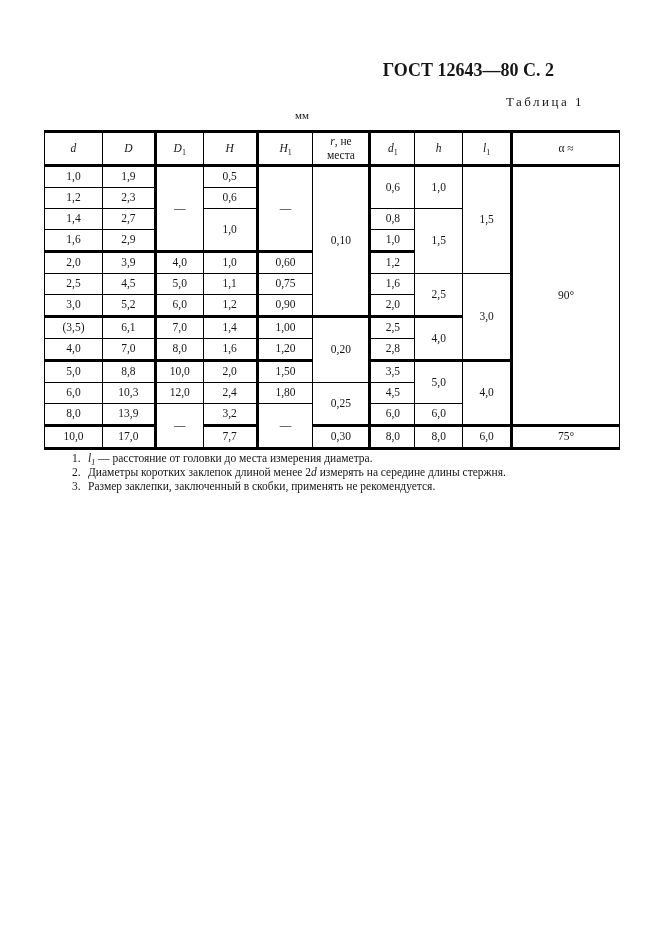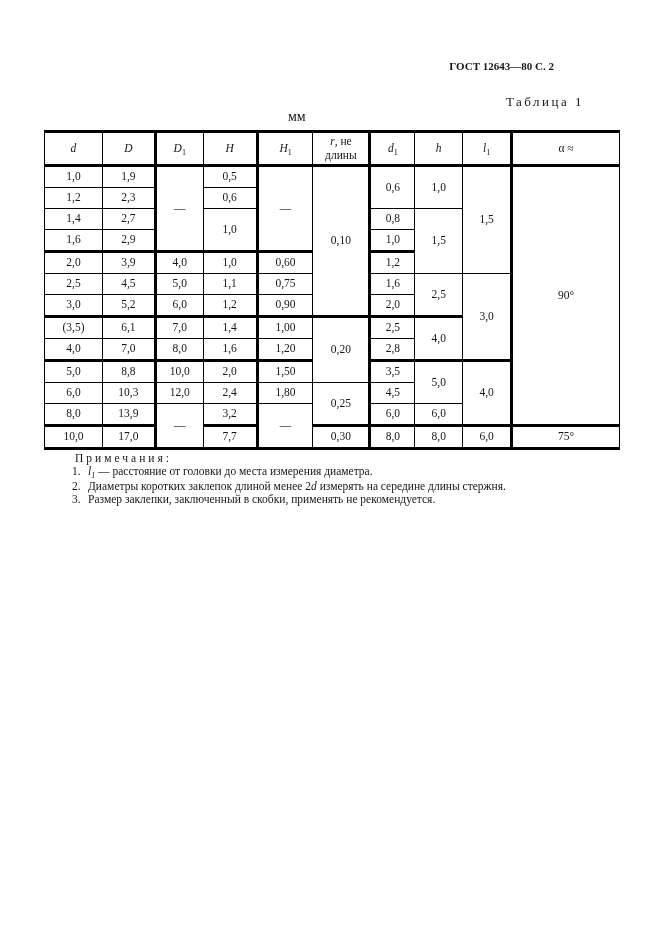--- a/index.html
+++ b/index.html
@@ -7,29 +7,29 @@
     position:relative;
     width:661px; height:936px;
     margin:0 auto;
     background:#ffffff;
     font-family:"Liberation Serif","DejaVu Serif",serif;
     color:#161616;
     overflow:hidden;
   }
   .doc-header {
     position:absolute; top:60px; right:107px;
-    font-size:11px; font-weight:bold; white-space:nowrap;margin-left:19px;
+    font-size:18px; font-weight:bold; white-space:nowrap;margin-left:19px;
   }
   .table-caption {
     position:absolute; top:94px; right:77px;
     font-size:13px; letter-spacing:2.5px; white-space:nowrap;
   }
   .units-label {
-    position:absolute; top:109px; left:288px; width:52px;
-    text-align:left; font-size:14px;
+    position:absolute; top:109px; left:276px; width:52px;
+    text-align:center; font-size:11px;
   }
   table.dim-table {
     position:absolute; left:44px; top:130px; width:576px;
     border-collapse:collapse; table-layout:fixed;
   }
   .dim-table th, .dim-table td {
     border:1px solid #000;
     text-align:center; vertical-align:middle;
     font-size:11.5px; font-weight:normal;
     padding:0 2px; line-height:1.15;
@@ -82,21 +82,21 @@
         <col style="width: 18.75%;">
       </colgroup>
     <thead>
         <tr>
           <th><i>d</i></th>
           <th class="br"><i>D</i></th>
           <th><i>D</i><sub>1</sub></th>
           <th class="br"><i>H</i></th>
           <th><i>H</i><sub>1</sub></th>
           <th class="br"><i>r</i><span class="hdr-after">, не
-длины</span></th>
+места</span></th>
           <th><i>d</i><sub>1</sub></th>
           <th><i>h</i></th>
           <th class="br"><i>l</i><sub>1</sub></th>
           <th>α ≈</th>
         </tr>
       </thead>
     <tbody>
         <tr>
           <td>1,0</td>
           <td class="br">1,9</td>
@@ -205,21 +205,20 @@
           <td class="br bb">0,30</td>
           <td class="bb">8,0</td>
           <td class="bb">8,0</td>
           <td class="br bb">6,0</td>
           <td class="bb">75°</td>
         </tr>
       </tbody>
   </table>
 
   <div class="notes">
-    <div class="notes-heading">Примечания:</div>
     <div id="notes-list">
         <div class="note-item">
           <span class="note-num">1.</span>
           <span class="note-text"><i>l<sub>1</sub></i> — расстояние от головки до места измерения диаметра.</span>
         </div>
         <div class="note-item">
           <span class="note-num">2.</span>
           <span class="note-text">Диаметры коротких заклепок длиной менее 2<i>d</i> измерять на середине длины стержня.</span>
         </div>
         <div class="note-item">

